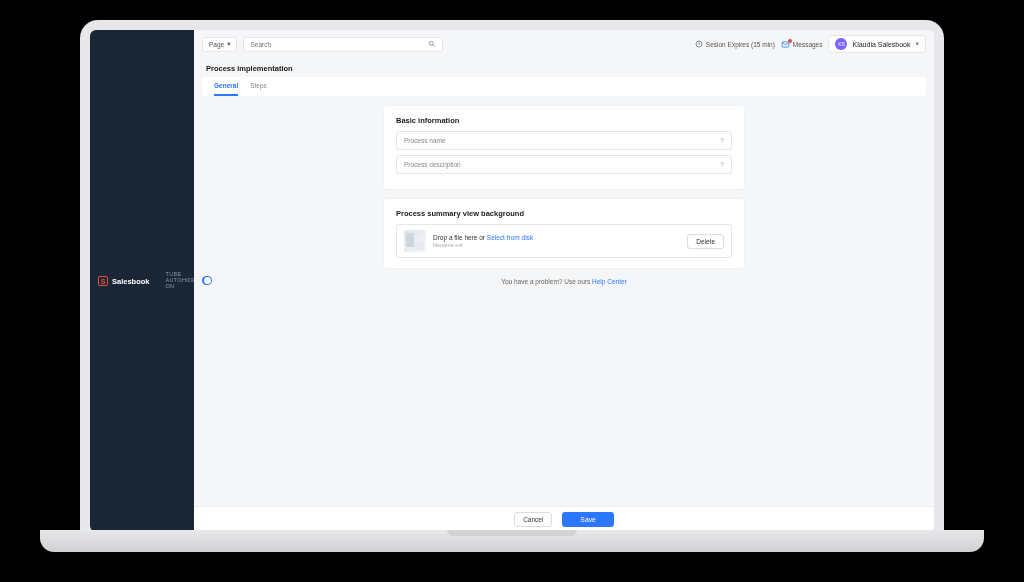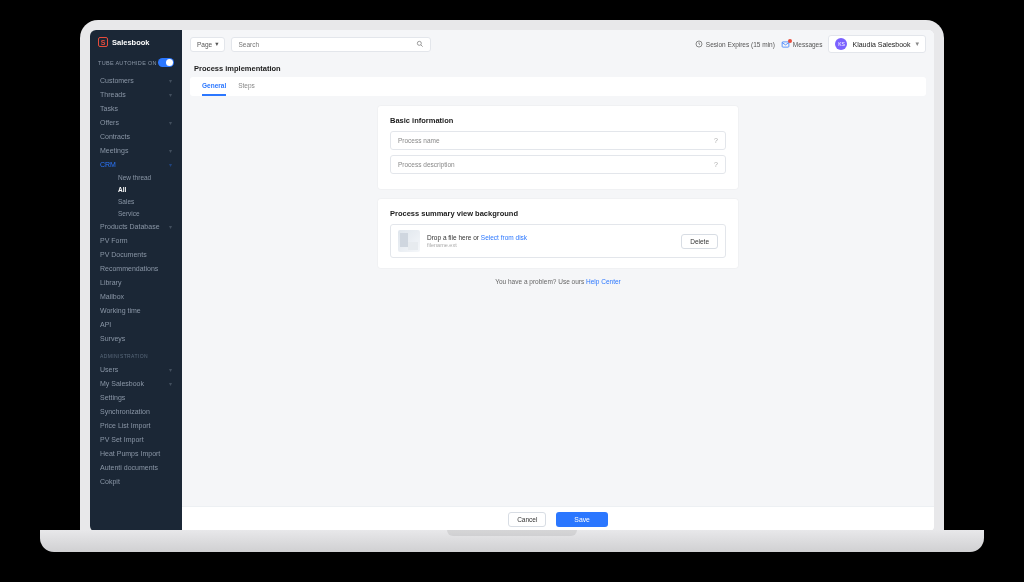--- a/index.html
+++ b/index.html
@@ -3,21 +3,21 @@
 <meta charset="utf-8">
 <style>
   *{box-sizing:border-box;margin:0;padding:0;font-family:-apple-system,BlinkMacSystemFont,"Segoe UI",Arial,sans-serif}
   body{background:#000;width:1024px;height:582px;overflow:hidden;position:relative}
   
   .laptop{position:absolute;left:80px;top:20px;right:80px;bottom:50px;background:#e8e8ea;border-radius:18px 18px 0 0;padding:10px 10px 0 10px;box-shadow:0 20px 60px rgba(0,0,0,.4)}
   .laptop-base{position:absolute;left:40px;right:40px;bottom:30px;height:22px;background:linear-gradient(#e8e8ea,#d0d0d2);border-radius:0 0 14px 14px;box-shadow:0 30px 30px -10px rgba(0,0,0,.5)}
   .laptop-base::before{content:"";position:absolute;left:50%;top:0;transform:translateX(-50%);width:130px;height:6px;background:rgba(0,0,0,.08);border-radius:0 0 6px 6px}
   .screen{background:#fff;width:100%;height:100%;border-radius:6px;overflow:hidden;display:flex;font-size:7px;color:#1a1a1a}
   
-  .sidebar{width:92px;background:#1b2736;color:#8a96a6;display:flex;flex-direction:column;flex-shrink:0}
+  .sidebar{width:104px;background:#1b2736;color:#8a96a6;display:flex;flex-direction:row;flex-shrink:0}
   .brand{display:flex;align-items:center;gap:4px;padding:7px 8px;color:#fff;font-weight:600;font-size:7.5px}
   .brand-logo{width:10px;height:10px;border:1.2px solid #e74c3c;border-radius:2px;display:inline-flex;align-items:center;justify-content:center;color:#e74c3c;font-size:7px;font-weight:700}
   .sidebar-toggle-row{display:flex;align-items:center;justify-content:space-between;padding:4px 8px 6px;font-size:5.5px;letter-spacing:.3px}
   .toggle{width:16px;height:9px;border-radius:5px;background:#2b77ff;position:relative}
   .toggle::after{content:"";position:absolute;right:1px;top:1px;width:7px;height:7px;background:#fff;border-radius:50%}
   .nav{flex:1;overflow:auto}
   .nav-item{display:flex;justify-content:space-between;align-items:center;padding:3.5px 10px;cursor:pointer;color:#8a96a6}
   .nav-item .chev{opacity:.35;font-size:6px}
   .nav-item.selected{color:#2b77ff}
   .nav-sub{padding-left:18px;font-size:6.5px}

